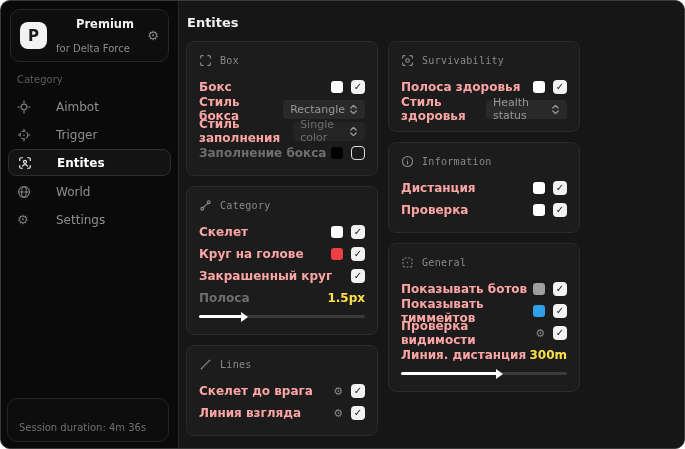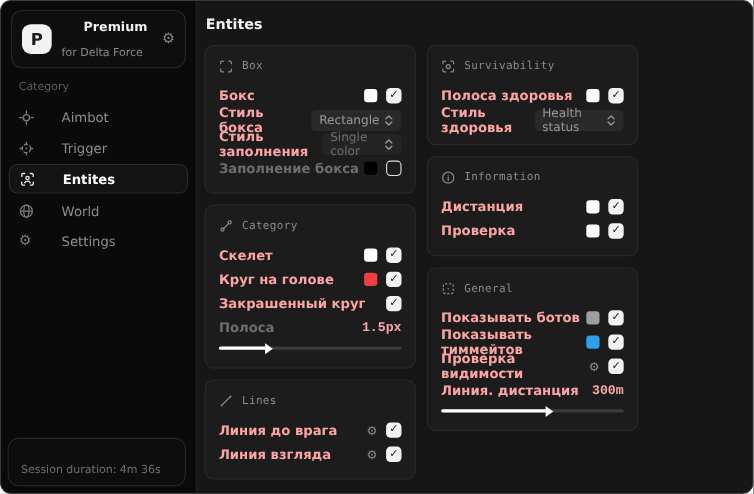--- a/index.html
+++ b/index.html
@@ -77,21 +77,21 @@
   .panel-head {
     display: flex; align-items: center; gap: 8px;
     color: #8a8a8a; margin: 2px 0 9px 0;
     font-family: "DejaVu Sans Mono", monospace;
     font-size: 10px; letter-spacing: 0.3px;
   }
   .p-icon { display: flex; color: #8a8a8a; }
   .row { display: flex; height: 22px; align-items: center; justify-content: space-between; }
   .lbl { font-size: 12px; font-weight: bold; color: #fca5a5; }
   .lbl.muted { color: #6e6e6e; }
-  .val { font-size: 12px; font-weight: bold; color: #fca5a5; font-family: Liberation Mono, monospace; }
+  .val { font-size: 12px; font-weight: bold; color: #fde047; }
   .ctrls { display: flex; gap: 8px; align-items: center; }
   .swatch { width: 12px; height: 12px; border-radius: 3px; cursor: pointer; }
   .checkbox {
     width: 14px; height: 14px; border-radius: 4px;
     background: #f2f2f2; color: #161616;
     font-size: 10px; line-height: 14px; text-align: center; font-weight: bold;
     cursor: pointer;
   }
   .checkbox.unchecked { background: transparent; border: 1.5px solid #dedede; }
   .row-gear { color: #8a8a8a; font-size: 11px; cursor: pointer; }
@@ -288,21 +288,21 @@
             <span class="p-icon">
               <svg width="13" height="13" viewBox="0 0 16 16" fill="none" stroke="currentColor" stroke-width="1.4" stroke-linecap="round">
                   <path d="M3 13L13 3"></path>
                   <circle cx="3" cy="13" r="1" fill="currentColor" stroke="none"></circle>
                   <circle cx="13" cy="3" r="1" fill="currentColor" stroke="none"></circle>
                 </svg>
             </span>
             <span class="p-title">Lines</span>
           </div>
           <div class="row">
-            <span class="lbl">Линия до врага</span>
+            <span class="lbl">Скелет до врага</span>
             <span class="ctrls">
               <span class="row-gear">⚙</span>
               <span class="checkbox">✓</span>
             </span>
           </div>
           <div class="row">
             <span class="lbl">Линия взгляда</span>
             <span class="ctrls">
               <span class="row-gear">⚙</span>
               <span class="checkbox">✓</span>

